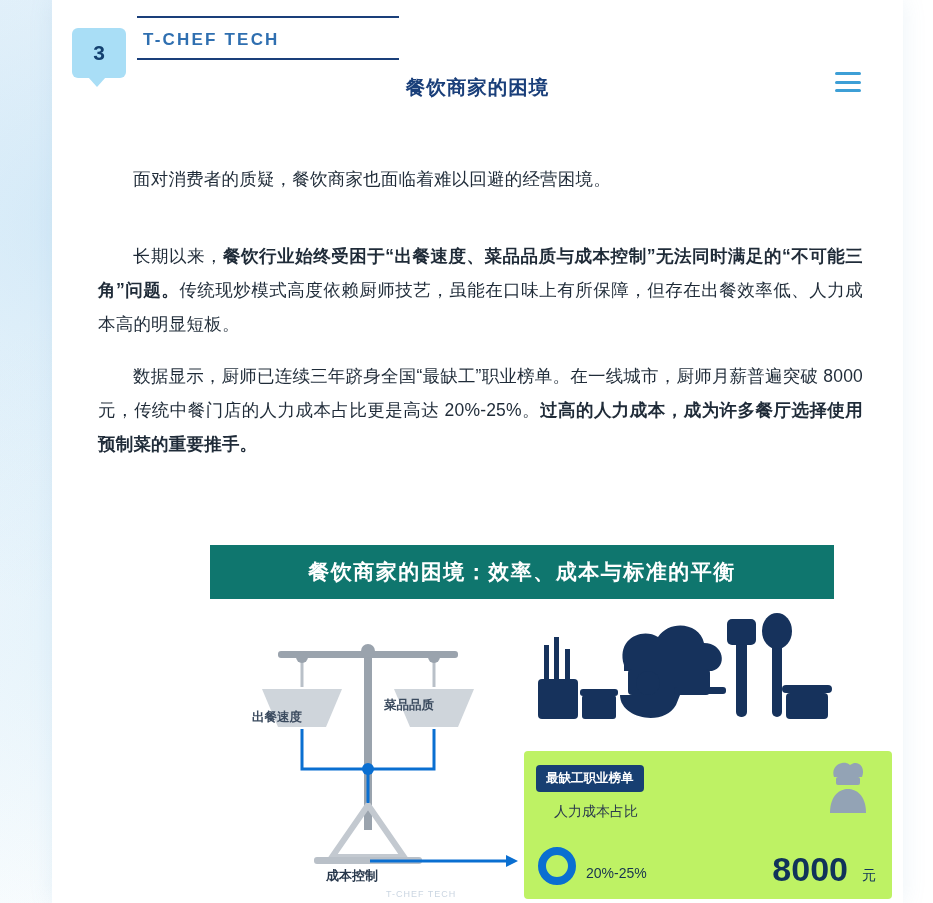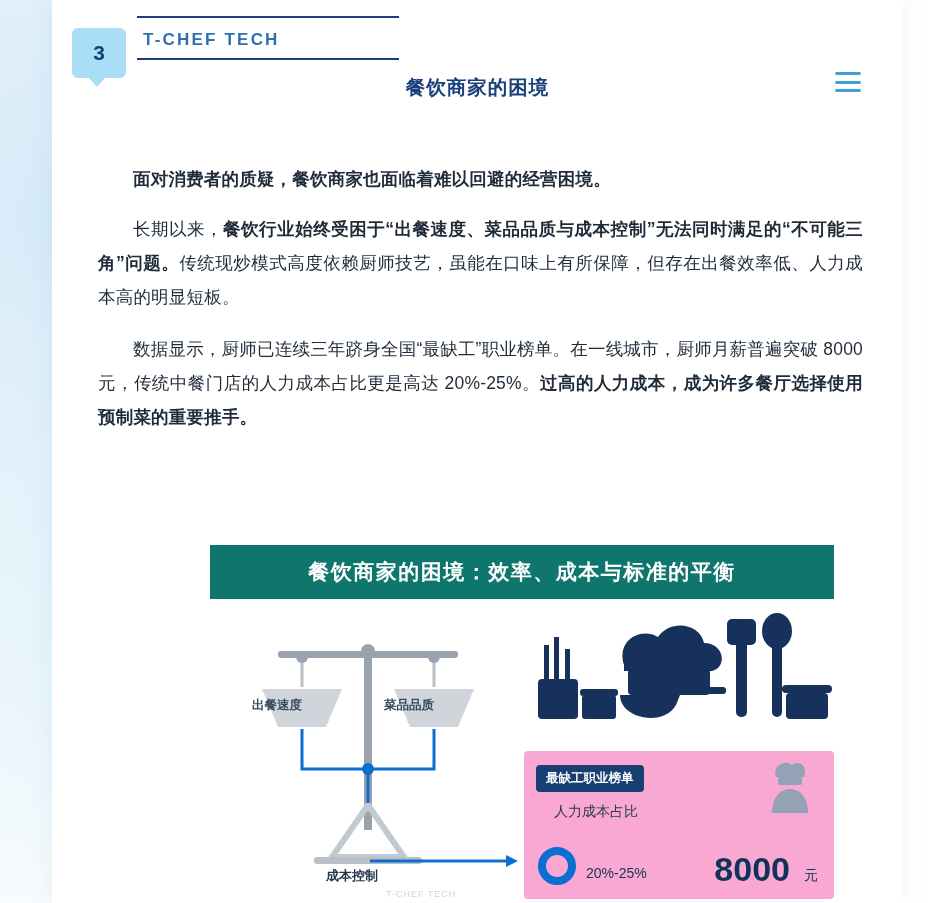--- a/index.html
+++ b/index.html
@@ -154,23 +154,23 @@
   }
   p.para {
     margin: 0 0 18px 0;
     font-size: 17.5px;
     line-height: 34px;
     color: #1f2b38;
     text-align: justify;
     letter-spacing: 0.2px;
   }
   p.lead {
-    font-weight: 700;
+    font-weight: 400;
     text-indent: 2em;
-    margin-bottom: 16px;
+    margin-bottom: 43px;
   }
   p.indent { text-indent: 2em; }
   .b { font-weight: 700; }
   .figure {
     position: absolute;
     left: 158px;
     top: 545px;
     width: 624px;
     background: #f4f8fc;
   }
@@ -201,23 +201,23 @@
     position: absolute;
     right: 0;
     top: 10px;
     width: 310px;
     height: 290px;
   }
   .card {
     position: absolute;
     left: 0;
     bottom: 0;
-    width: 310px;
+    width: 368px;
     height: 148px;
-    background: #f9a8d4;
+    background: #bef264;
     border-radius: 4px;
   }
   .card-tag {
     position: absolute;
     left: 12px;
     top: 14px;
     background: #173f72;
     color: #fff;
     font-size: 12.5px;
     font-weight: 700;
@@ -346,21 +346,21 @@
             <rect x="96" y="248" width="108" height="7" rx="3" fill="#b9c0c8"></rect>
 
             <path d="M84 120 L84 160 L150 160" fill="none" stroke="#0a6fd1" stroke-width="3"></path>
             <path d="M216 120 L216 160 L150 160" fill="none" stroke="#0a6fd1" stroke-width="3"></path>
             <line x1="150" y1="160" x2="150" y2="194" stroke="#0a6fd1" stroke-width="3"></line>
             <circle cx="150" cy="160" r="6" fill="#0a6fd1"></circle>
 
             <line x1="152" y1="252" x2="288" y2="252" stroke="#0a6fd1" stroke-width="3"></line>
             <path d="M288 246 L300 252 L288 258 Z" fill="#0a6fd1"></path>
           </svg>
-          <div class="pan-label" style="left:34px; top:88px; position:absolute;">出餐速度</div>
+          <div class="pan-label" style="left:34px; top:100px; position:absolute;">出餐速度</div>
           <div class="pan-label" style="left:166px; top:88px; position:absolute;">菜品品质</div>
           <div class="cost-label">成本控制</div>
         </div>
 
         <div class="kitchen-box">
           <svg width="310" height="145" viewBox="0 0 310 145">
 
             <path d="M100 56 C92 30 118 18 134 28 C146 10 176 14 180 34 C200 34 204 58 188 62 L100 62 Z" fill="#16325c"></path>
             <rect x="104" y="60" width="82" height="26" rx="4" fill="#16325c"></rect>
 

